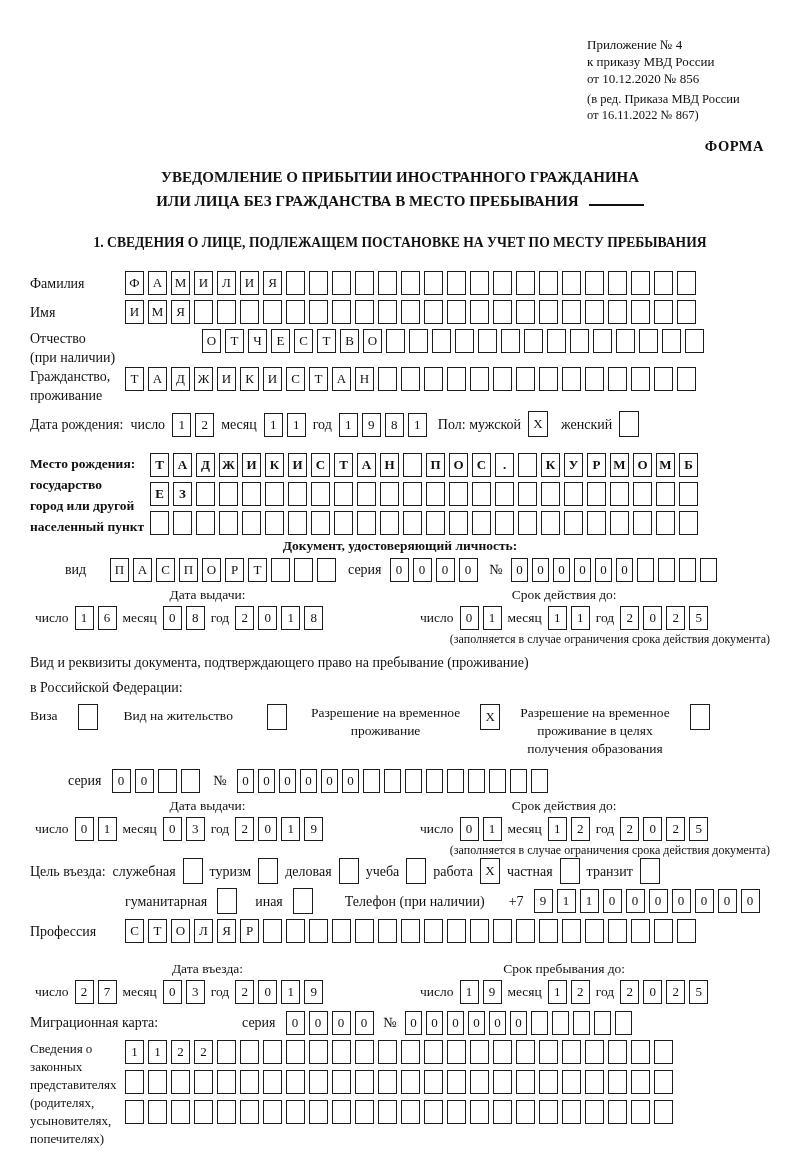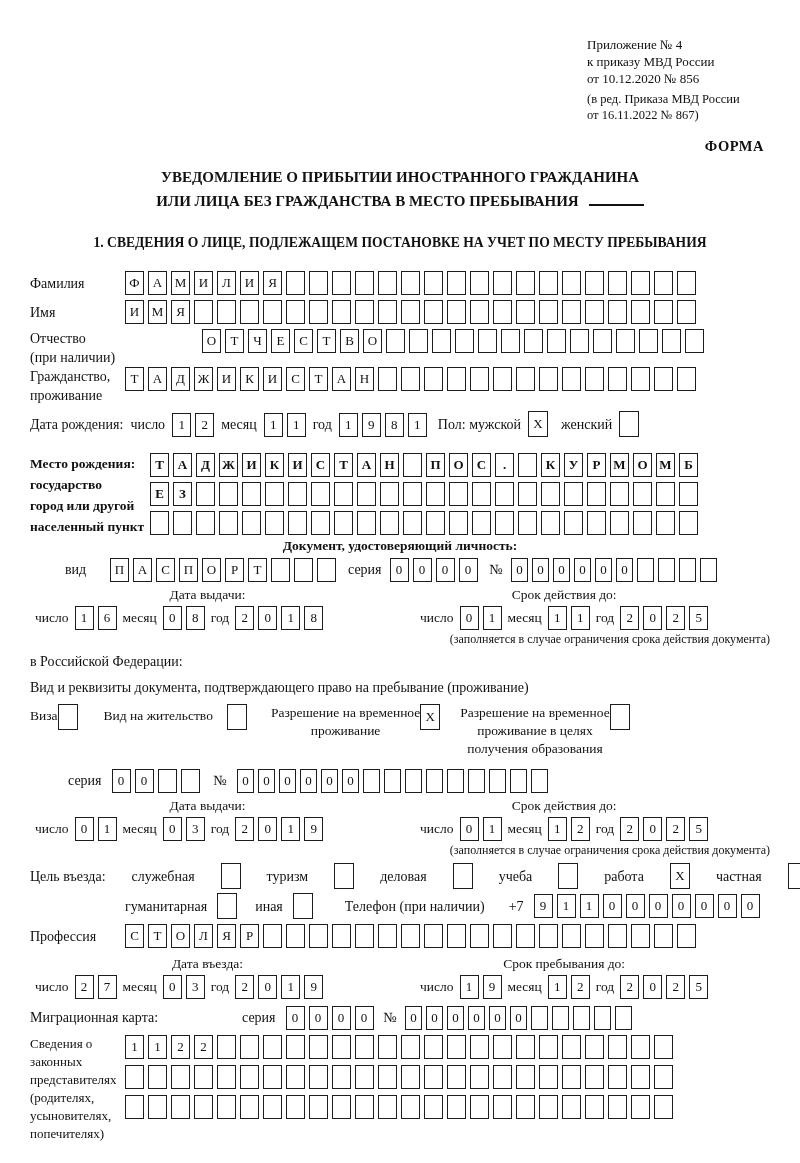--- a/index.html
+++ b/index.html
@@ -29,21 +29,21 @@
   .cells.sm span{width:15px;}
   .cells.chk span{width:18px;height:24px;line-height:24px;}
 
   .dblock{margin-top:4px;}
   .dpair{display:flex;align-items:flex-start;}
   .dgroup .dtitle{text-align:center;font-size:13.5px;line-height:17px;}
   .drow{display:flex;align-items:center;gap:6px;margin-top:2px;}
   .drow .lbl{line-height:25px;font-size:13.5px;}
   .fillnote{font-size:12px;line-height:15px;text-align:right;margin-top:2px;}
 
-  .opt{display:flex;align-items:flex-start;gap:0;}
+  .opt{display:flex;align-items:flex-start;gap:20px;}
   .opt .txt{font-size:13.5px;line-height:18px;}
   .opt .txt.c{text-align:center;}
 
   .pline{font-size:14px;line-height:20px;}
   .mr-labels div{font-size:13.5px;line-height:21px;}
   .legal-labels div{font-size:13px;line-height:18px;}
 </style>
 </head>
 <body>
 
@@ -394,22 +394,22 @@
               <span>0</span>
               <span>2</span>
               <span>5</span>
             </div>
         </div>
       </div>
     </div>
     <div class="fillnote">(заполняется в случае ограничения срока действия документа)</div>
   </div>
 
+  <div class="pline" style="margin-top:6px;">Вид и реквизиты документа, подтверждающего право на пребывание (проживание)</div>
   <div class="pline" style="margin-top:5px;">в Российской Федерации:</div>
-  <div class="pline" style="margin-top:6px;">Вид и реквизиты документа, подтверждающего право на пребывание (проживание)</div>
 
   <div class="frow" style="margin-top:6px;">
     <div class="opt">
       <span class="txt" style="line-height:24px;">Виза</span>
       <div class="cells chk">
           <span>&nbsp;</span>
         </div>
     </div>
     <div class="opt" style="margin-left:26px;">
       <span class="txt" style="line-height:24px;">Вид на жительство</span>
@@ -509,21 +509,21 @@
               <span>0</span>
               <span>2</span>
               <span>5</span>
             </div>
         </div>
       </div>
     </div>
     <div class="fillnote">(заполняется в случае ограничения срока действия документа)</div>
   </div>
 
-  <div class="frow" style="margin-top:5px;align-items:center;gap:26px;">
+  <div class="frow" style="align-items:center;gap:7px;">
     <span class="lbl">Цель въезда:</span>
     <span class="lbl">служебная</span>
     <div class="cells chk">
         <span>&nbsp;</span>
       </div>
     <span class="lbl">туризм</span>
     <div class="cells chk">
         <span>&nbsp;</span>
       </div>
     <span class="lbl">деловая</span>
@@ -597,21 +597,21 @@
         <span>&nbsp;</span>
         <span>&nbsp;</span>
         <span>&nbsp;</span>
         <span>&nbsp;</span>
         <span>&nbsp;</span>
         <span>&nbsp;</span>
         <span>&nbsp;</span>
       </div>
   </div>
 
-  <div class="dblock" style="margin-top:6px;">
+  <div class="dblock" style="margin-top:16px;">
     <div class="dpair">
       <div class="dgroup" style="margin-left:5px;width:345px;">
         <div class="dtitle">Дата въезда:</div>
         <div class="drow">
           <span class="lbl">число</span>
           <div class="cells">
               <span>2</span>
               <span>7</span>
             </div>
           <span class="lbl">месяц</span>

